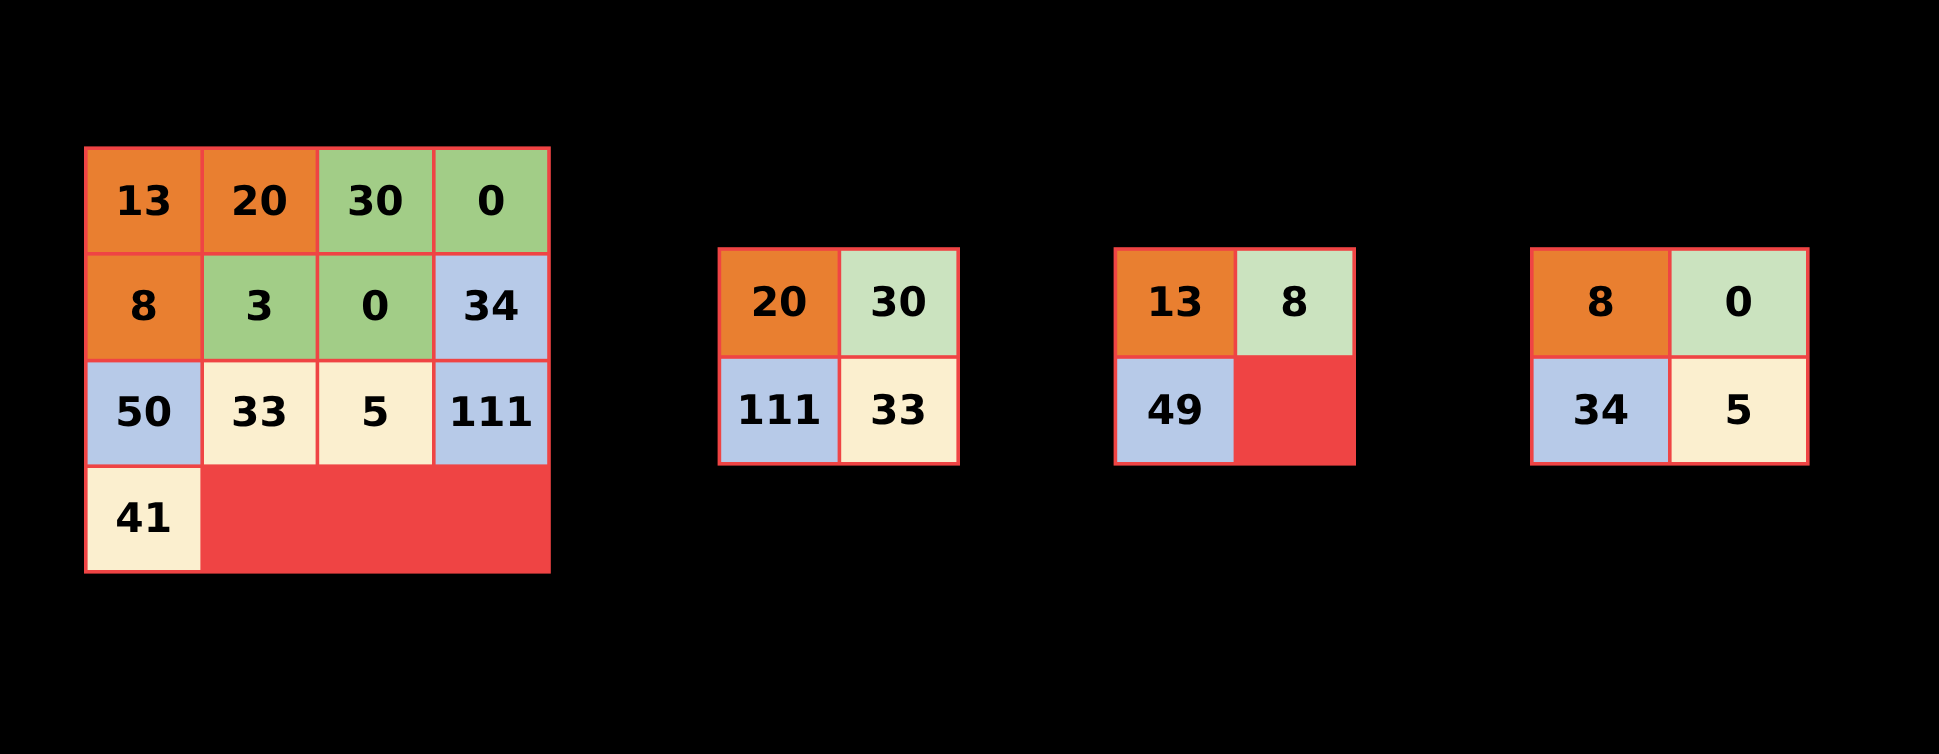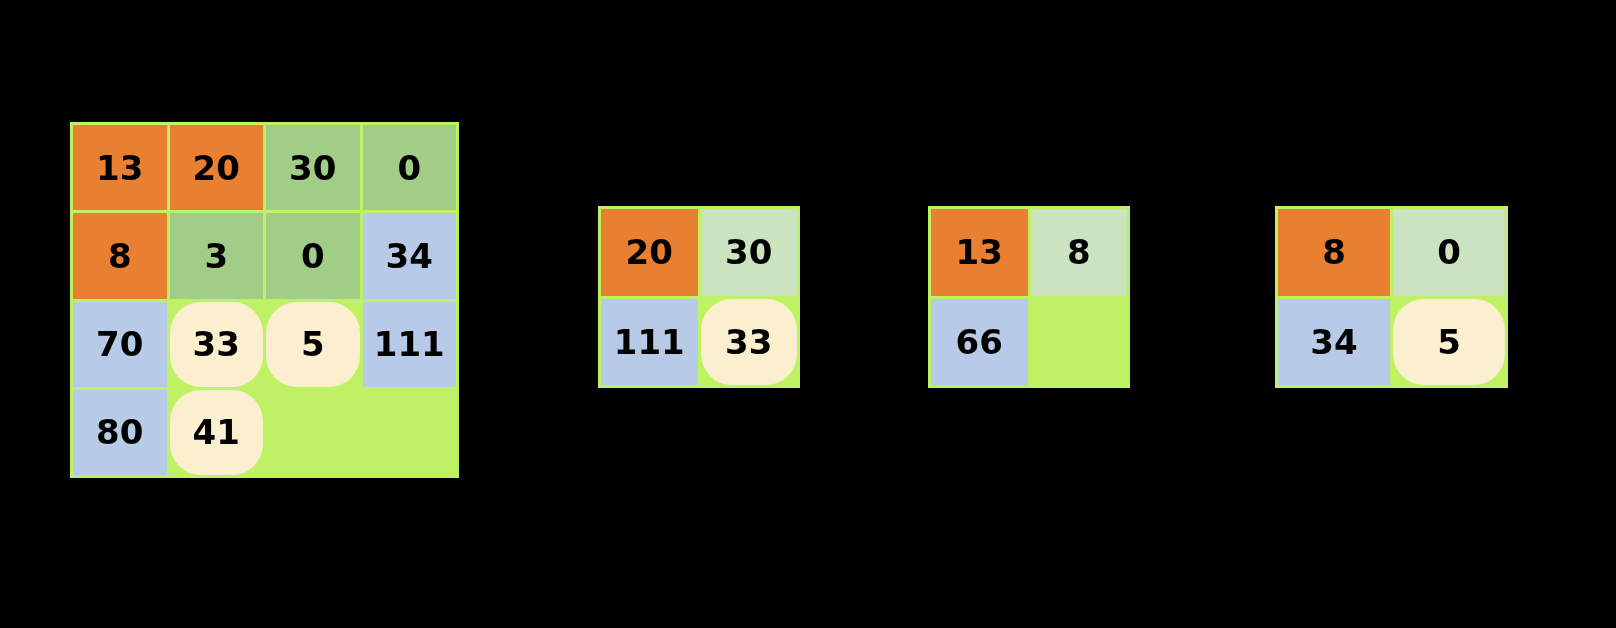--- a/index.html
+++ b/index.html
@@ -11,21 +11,21 @@
     width: 1616px;
     height: 628px;
     position: relative;
     overflow: hidden;
     font-family: "DejaVu Sans", "Liberation Sans", sans-serif;
   }
 
   .matrix {
     position: absolute;
     display: grid;
-    background: #bef264;
+    background: #ef4444;
     box-sizing: border-box;
   }
 
   
   #matrix-main {
     left: 70px;
     top: 122px;
     width: 389px;
     height: 356px;
     grid-template-columns: repeat(4, 1fr);
@@ -71,50 +71,49 @@
   }
 
   #matrix-main .cell { font-size: 34px; }
   .matrix.sub .cell { font-size: 34px; }
 
   
   .q-orange      { background: #e97f30; }
   .q-green       { background: #a2cd87; }
   .q-green-light { background: #cbe3bf; }
   .q-blue        { background: #b7cae8; text-align: right; }
-  .q-cream       { background: #fbefcf; border-radius: 31px; }
+  .q-cream       { background: #fbefcf; }
 </style>
 </head>
 <body>
 
 <div class="matrix" id="matrix-main">
     <div class="cell q-orange">13</div>
     <div class="cell q-orange">20</div>
     <div class="cell q-green">30</div>
     <div class="cell q-green">0</div>
     <div class="cell q-orange">8</div>
     <div class="cell q-green">3</div>
     <div class="cell q-green">0</div>
     <div class="cell q-blue">34</div>
-    <div class="cell q-blue">70</div>
+    <div class="cell q-blue">50</div>
     <div class="cell q-cream">33</div>
     <div class="cell q-cream">5</div>
     <div class="cell q-blue">111</div>
-    <div class="cell q-blue">80</div>
     <div class="cell q-cream">41</div>
   </div>
 <div class="matrix sub" id="matrix-sub-1">
     <div class="cell q-orange">20</div>
     <div class="cell q-green-light">30</div>
     <div class="cell q-blue">111</div>
     <div class="cell q-cream">33</div>
   </div>
 <div class="matrix sub" id="matrix-sub-2">
     <div class="cell q-orange">13</div>
     <div class="cell q-green-light">8</div>
-    <div class="cell q-blue">66</div>
+    <div class="cell q-blue">49</div>
   </div>
 <div class="matrix sub" id="matrix-sub-3">
     <div class="cell q-orange">8</div>
     <div class="cell q-green-light">0</div>
     <div class="cell q-blue">34</div>
     <div class="cell q-cream">5</div>
   </div>
 
 </body></html>

